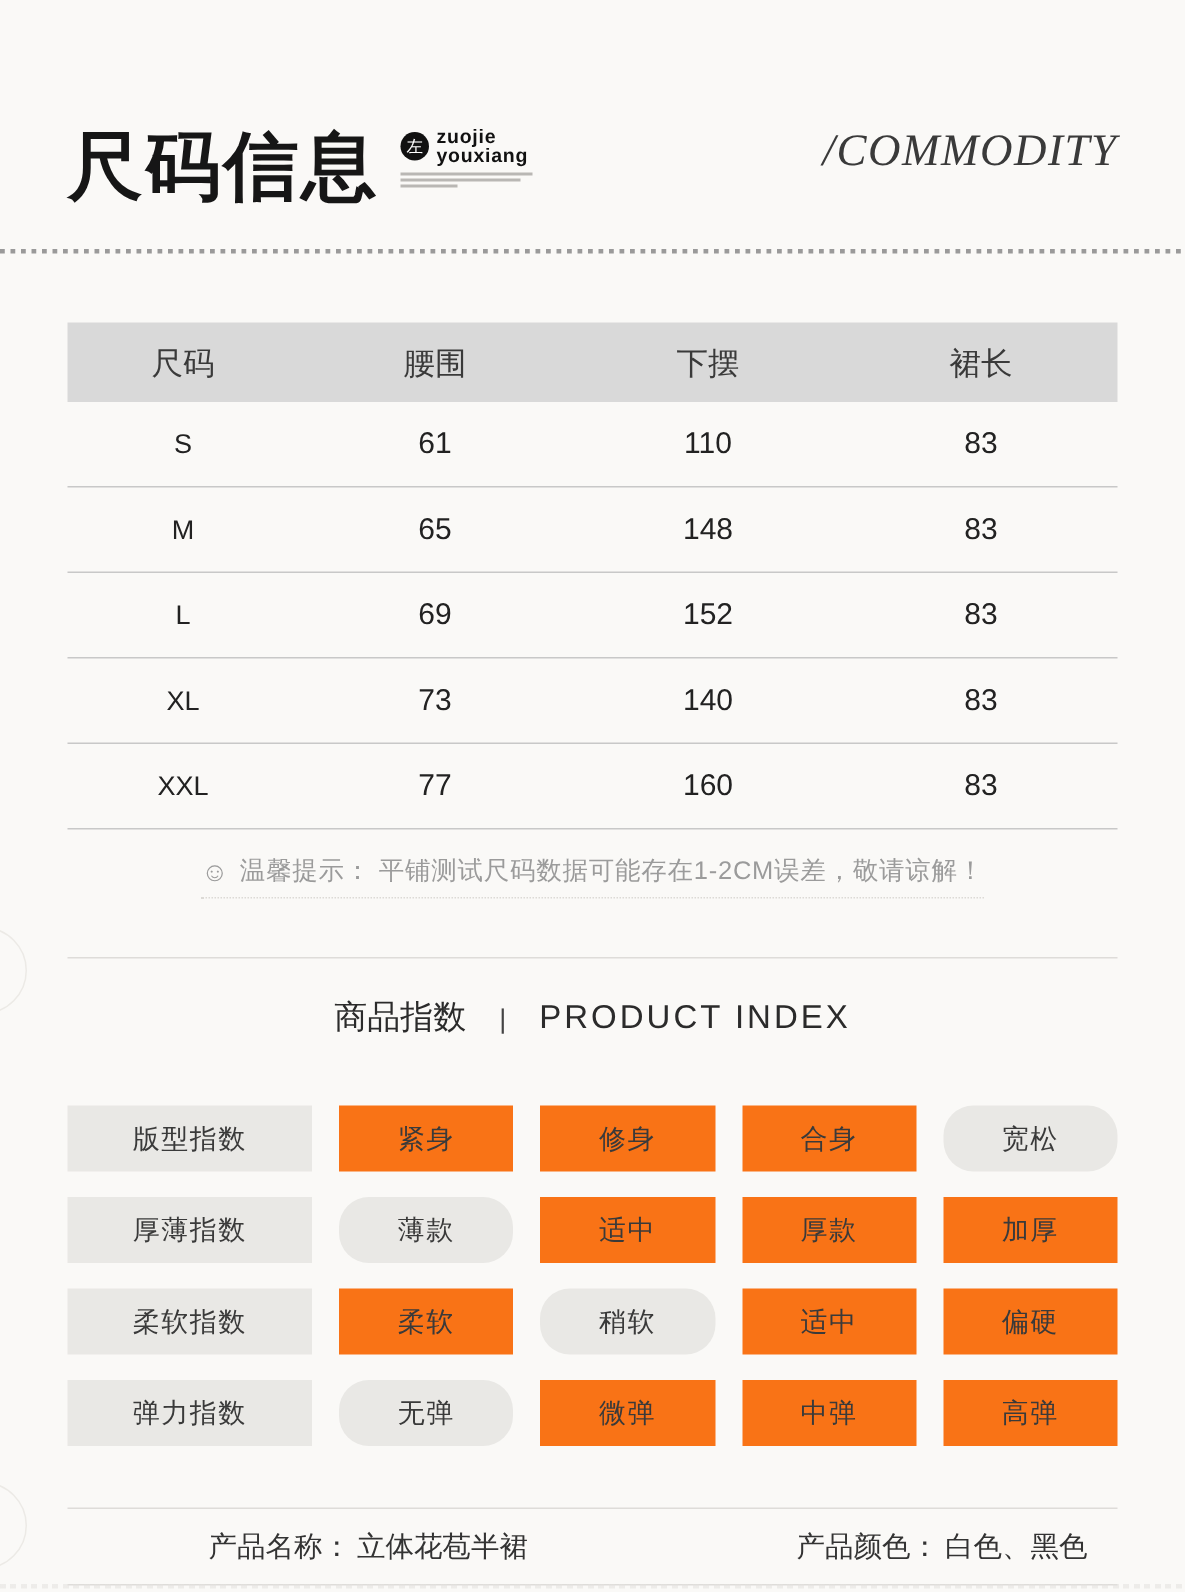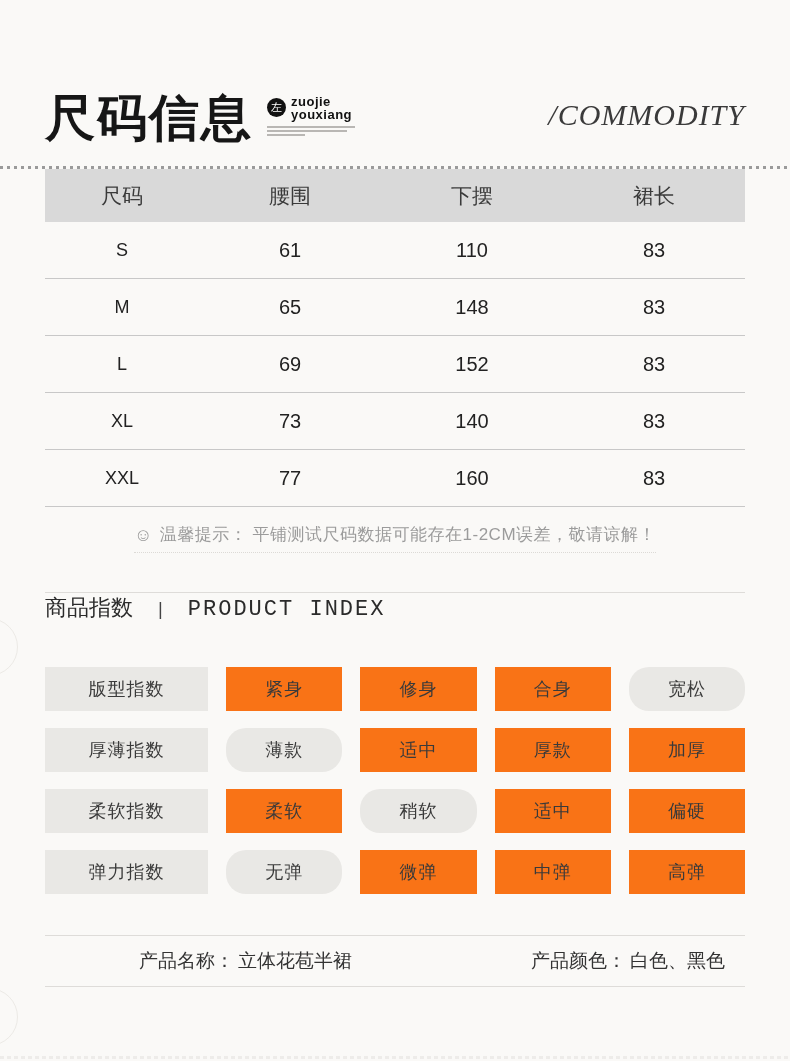--- a/index.html
+++ b/index.html
@@ -15,21 +15,21 @@
   html,body{width:790px;}
   body{
     width:790px;height:1061px;overflow:hidden;position:relative;
     background:var(--page-bg);
     font-family:"Liberation Sans","DejaVu Sans",sans-serif;
     color:var(--ink);
   }
   .content{margin:0 45px;}
 
   
-  .hdr{display:flex;align-items:center;padding-top:84px;height:152px;}
+  .hdr{display:flex;align-items:flex-start;padding-top:84px;height:152px;}
   .hdr-title{
     font-family:"Liberation Serif","DejaVu Serif",serif;
     font-weight:bold;font-size:50px;letter-spacing:2px;color:#161616;line-height:1.1;
   }
   .logo{margin-left:14px;margin-bottom:4px;}
   .logo-top{display:flex;align-items:center;}
   .logo-mark{
     width:19px;height:19px;border-radius:50%;background:#111;color:#fff;
     font-size:11px;display:flex;align-items:center;justify-content:center;flex:0 0 auto;
   }
@@ -41,39 +41,39 @@
     margin-left:auto;font-family:"Liberation Serif","DejaVu Serif",serif;
     font-style:italic;font-size:30px;color:#3a3a3a;letter-spacing:1px;margin-bottom:6px;
   }
   .dotted-rule{
     height:3px;margin-top:14px;
     background-image:repeating-linear-gradient(to right,#9a9a9a 0 3px,transparent 3px 7px);
     background-size:7px 3px;background-repeat:repeat-x;background-position:0 0;
   }
 
   
-  .size-table{}
+  .size-table{margin-top:46px;}
   .size-grid{display:grid;grid-template-columns:22% 26% 26% 26%;align-items:center;text-align:center;}
   .size-head{background:var(--header-bg);height:53px;font-size:21px;color:#3a3a3a;}
   .size-row{height:57px;border-bottom:1px solid var(--row-line);font-size:20px;color:#222;}
   .size-row .cell:first-child{font-size:18px;}
 
   
   .tip-wrap{text-align:center;margin-top:16px;}
   .tip{
     display:inline-block;color:var(--tip-color);font-size:17px;letter-spacing:.5px;
     padding-bottom:6px;border-bottom:1px dotted #dcdad6;
   }
   .tip .smiley{font-size:18px;margin-right:7px;vertical-align:-1px;}
 
   
   .solid-rule{height:1px;background:var(--soft-line);margin-top:39px;}
   .section-title{
-    text-align:left;
-    font-family:Liberation Mono, monospace;font-size:22px;color:#2b2b2b;
+    text-align:center;margin-top:24px;
+    font-family:Liberation Sans, sans-serif;font-size:22px;color:#2b2b2b;
   }
   .section-title .sep{margin:0 22px;color:#444;font-size:18px;}
   .section-title .en{letter-spacing:2px;}
 
   
   .index-table{margin-top:44px;}
   .index-row{
     display:grid;grid-template-columns:163px repeat(4,1fr);gap:18px;
     height:44px;margin-bottom:17px;
   }

